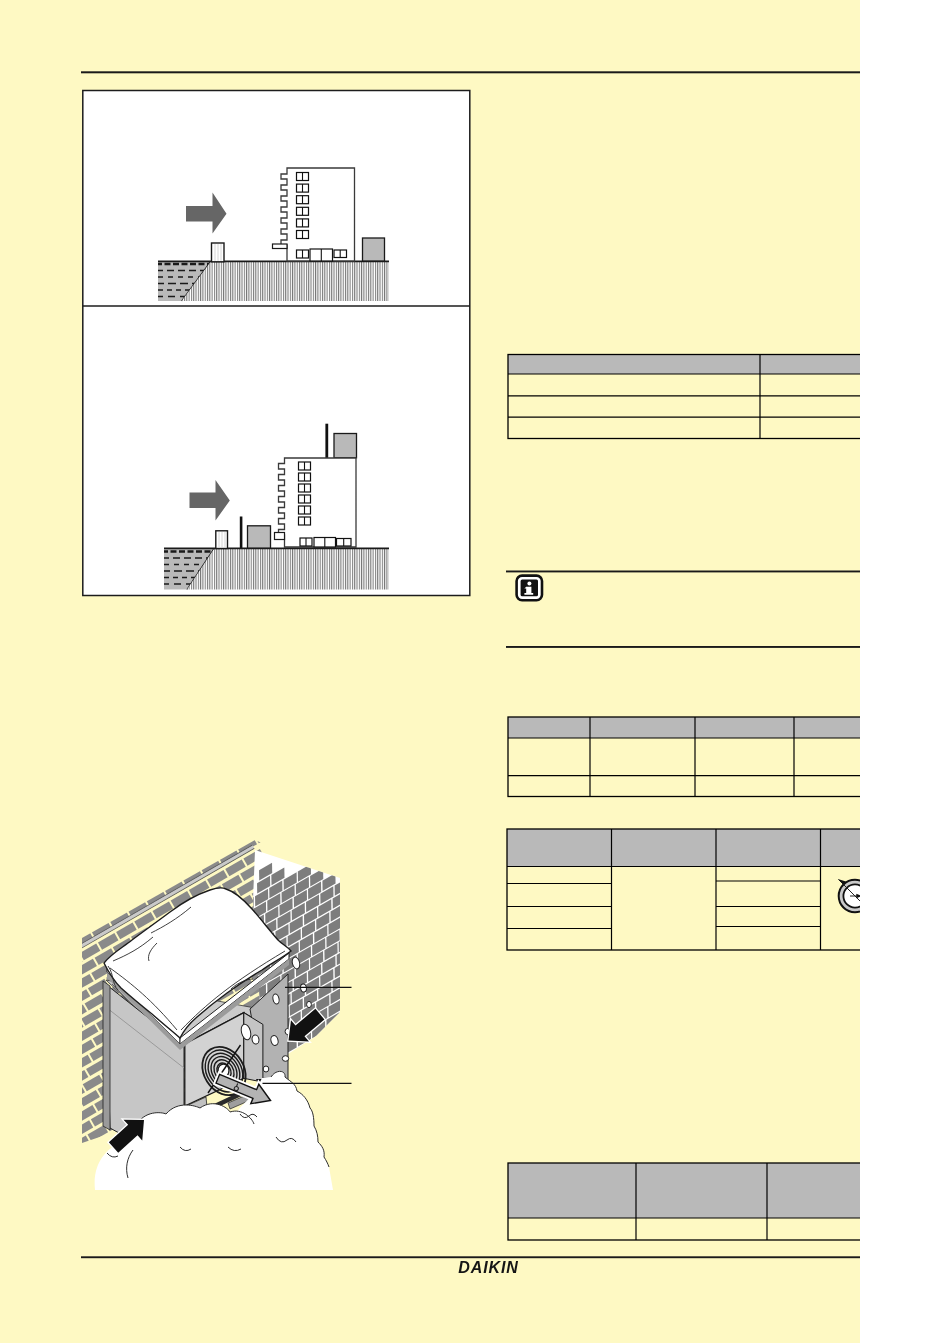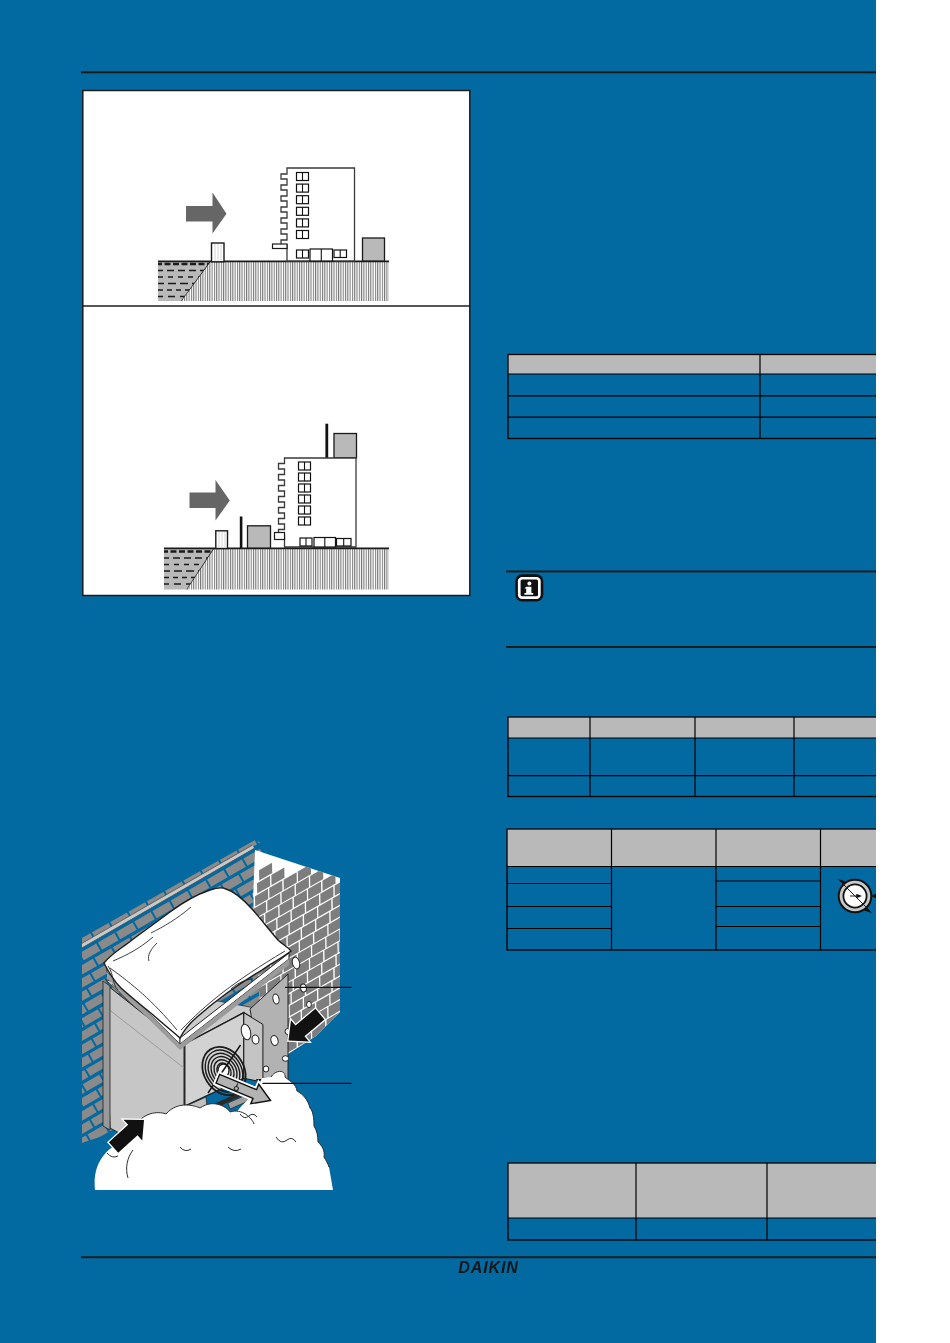--- a/index.html
+++ b/index.html
@@ -1,16 +1,16 @@
 <!DOCTYPE html>
 <html><head>
 <meta charset="utf-8">
 <style>
 html,body{margin:0;padding:0;background:#fff;}
-#page{position:relative;width:860px;height:1343px;background:#0369a1;overflow:hidden;font-family:"Liberation Sans",sans-serif;padding-left:16px;}
+#page{position:relative;width:860px;height:1343px;background:#fef9c3;overflow:hidden;font-family:"Liberation Sans",sans-serif;}
 svg{position:absolute;left:0;top:0;}
 </style>
 </head>
 <body>
 <div id="page">
 <svg width="950" height="1343" viewBox="0 0 950 1343">
 <defs>
 <pattern id="bricks" width="22" height="18.6" patternUnits="userSpaceOnUse" patternTransform="rotate(-27.5)">
 <rect width="22" height="18.6" fill="#ffffff"></rect>
 <rect x="0.7" y="0.7" width="20.6" height="7.9" fill="#8a8a8a"></rect>

